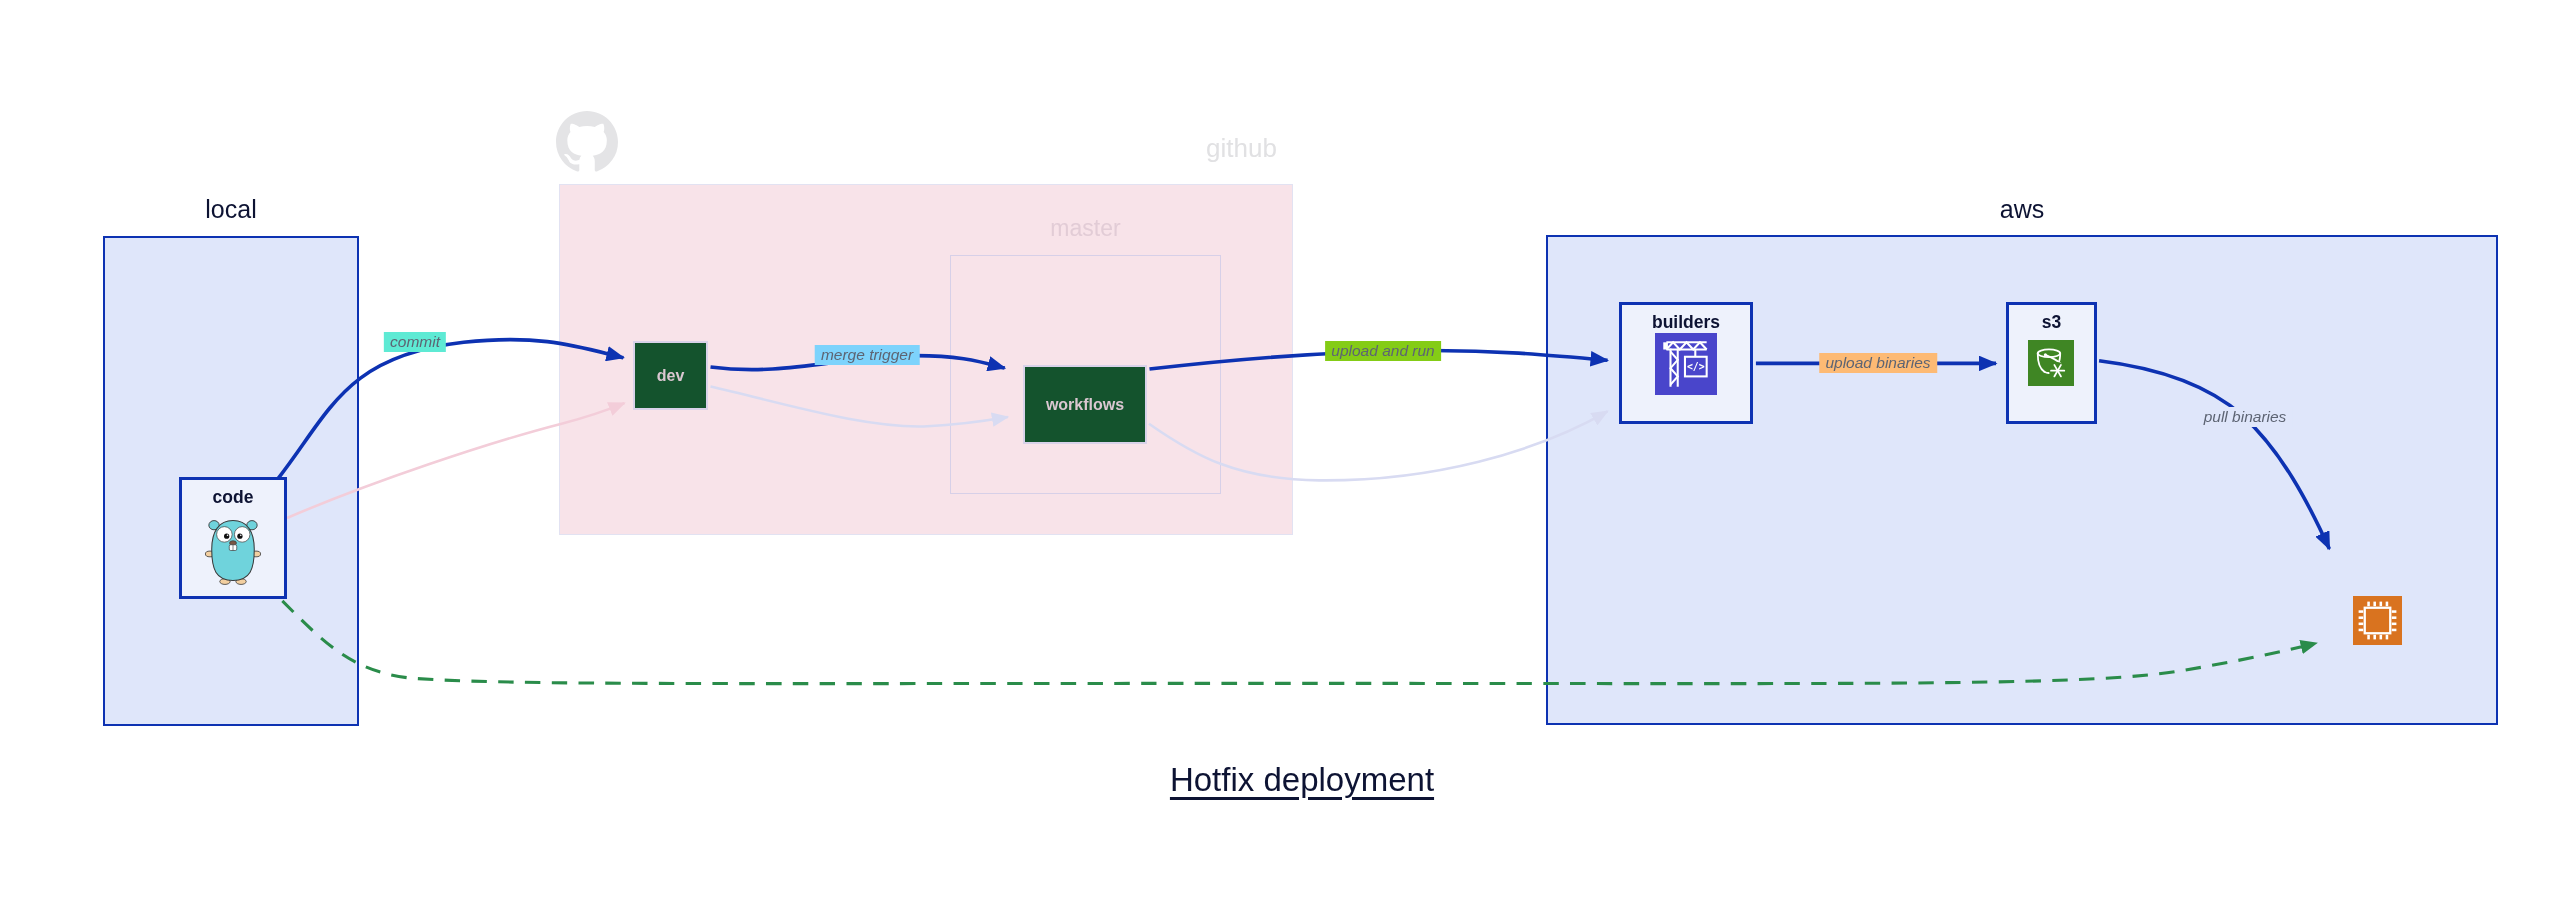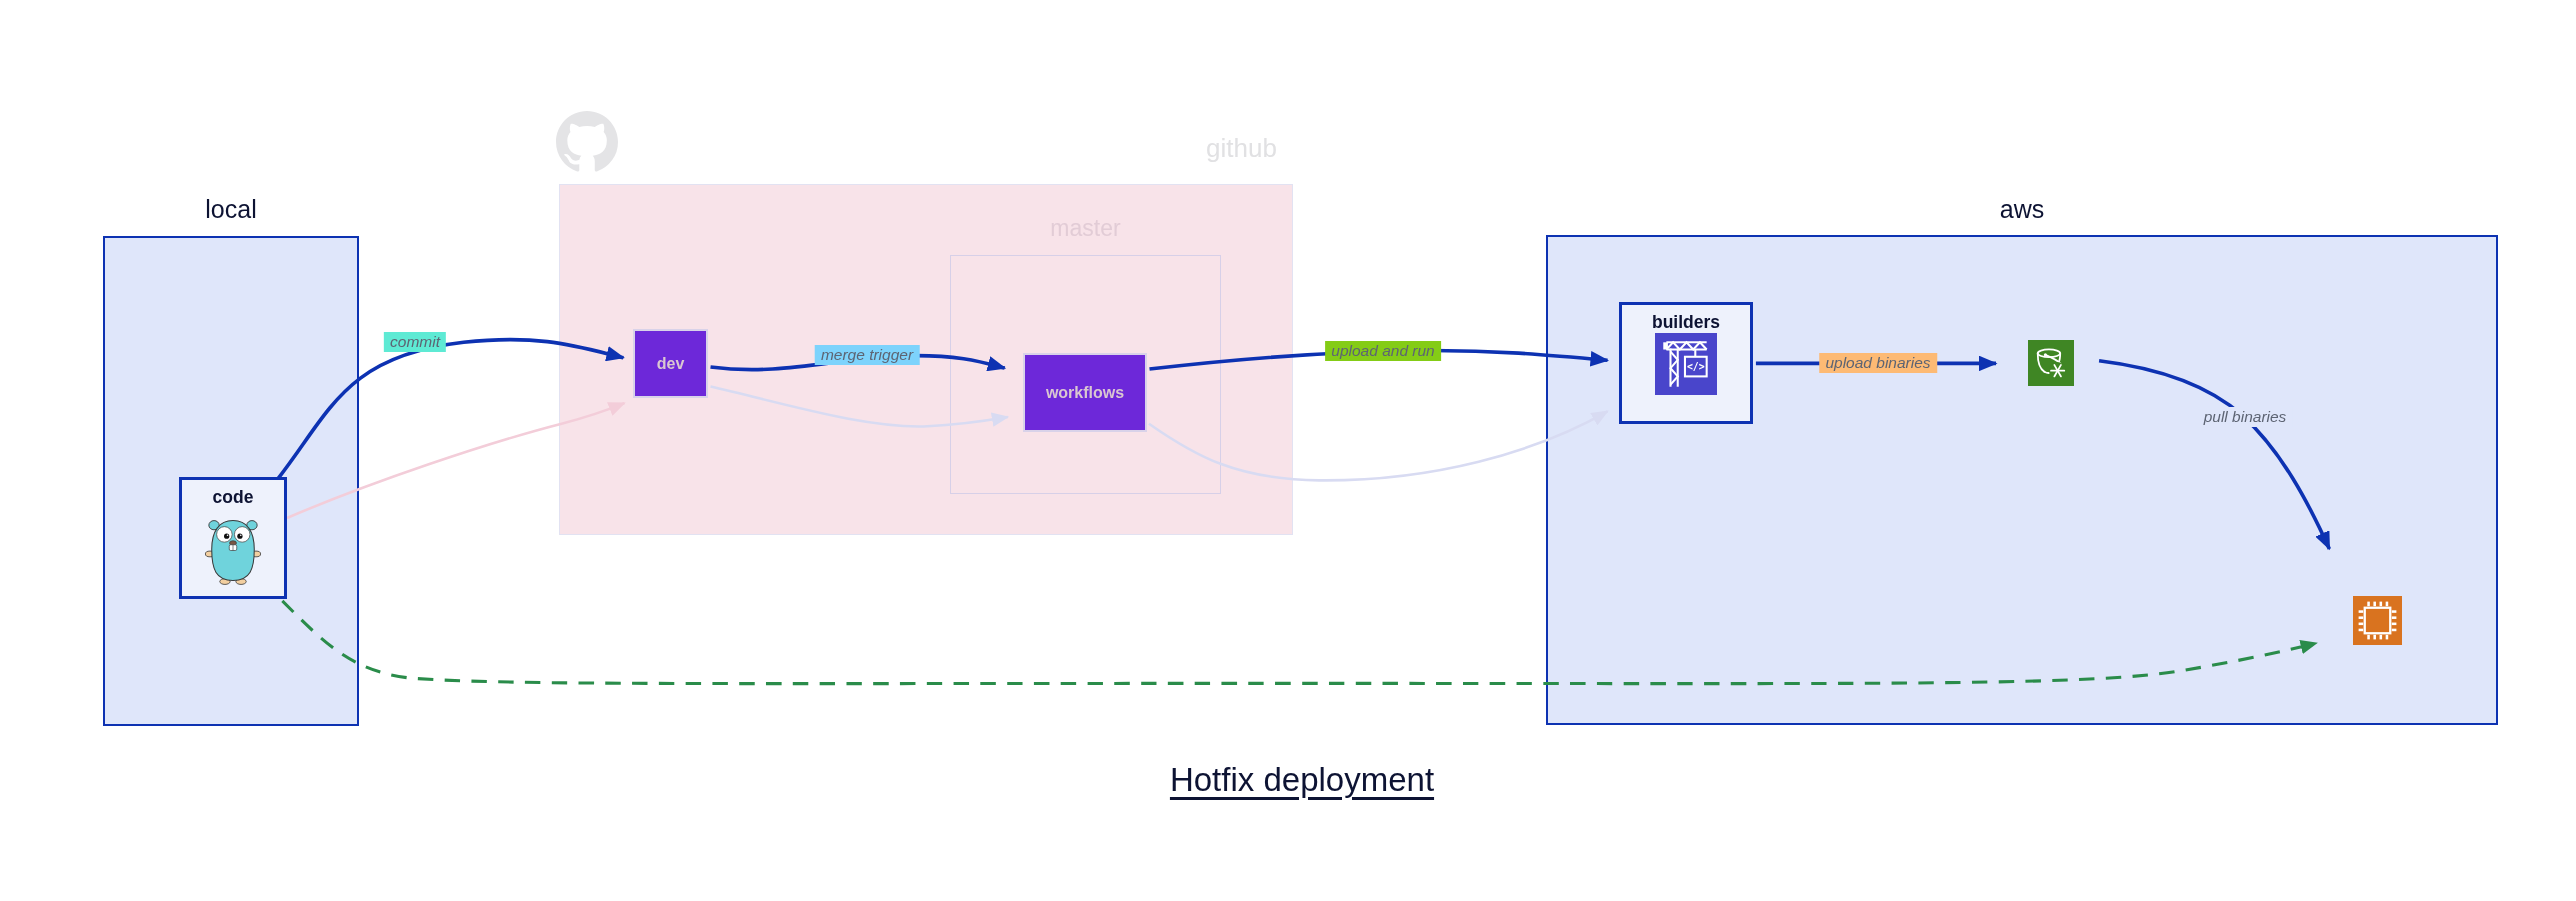--- a/index.html
+++ b/index.html
@@ -19,21 +19,21 @@
 
   .container-label{position:absolute;color:#0d1333;font-size:25px;z-index:4;text-align:center;}
   #lbl-local{left:103px;top:195px;width:256px;}
   #lbl-aws{left:1546px;top:195px;width:952px;}
   #lbl-github{left:1164px;top:133px;width:155px;font-size:26px;color:#e1e1e3;}
   #lbl-master{left:950px;top:215px;width:271px;font-size:23px;color:#e2ccd6;}
 
   
   .node{position:absolute;box-sizing:border-box;z-index:3;}
   .node.active{background:#eef2fc;border:3.1px solid #0d32b2;}
-  .node.faded{background:#6d28d9;border:2.1px solid #d9d2e9;}
+  .node.faded{background:#14532d;border:2.1px solid #d9d2e9;margin-top:12px;}
   #node-code{left:179px;top:477px;width:108px;height:122px;}
   #node-dev{left:633px;top:329px;width:75px;height:69px;display:flex;align-items:center;justify-content:center;}
   #node-workflows{left:1023px;top:353px;width:124px;height:79px;display:flex;align-items:center;justify-content:center;}
   #node-builders{left:1619px;top:302px;width:134px;height:122px;}
   #node-s3{left:2006px;top:302px;width:91px;height:122px;}
   #node-ec2{left:2329px;top:559px;width:99px;height:122px;}
 
   .node-label{display:block;text-align:center;margin-top:7.2px;
               font-weight:bold;font-size:17.5px;color:#0d1333;}
   .node-label-faded{font-weight:bold;font-size:16px;color:#dac7d1;text-align:center;}
@@ -121,20 +121,23 @@
   </div>
 
   <div class="node active" id="node-builders">
     <span class="node-label">builders</span>
   </div>
 
   <div class="node faded" id="node-workflows">
     <span class="node-label-faded">workflows</span>
   </div>
 
+  <div class="node active" id="node-s3">
+    <span class="node-label">s3</span>
+  </div>
 
 
   <svg class="node-icon" id="icon-gopher" width="58" height="69" viewBox="0 0 100 120">
     <ellipse cx="17" cy="16" rx="9" ry="8" fill="#6fd3dc" stroke="#3a3a3a" stroke-width="1.6"></ellipse>
     <ellipse cx="83" cy="16" rx="9" ry="8" fill="#6fd3dc" stroke="#3a3a3a" stroke-width="1.6"></ellipse>
     <ellipse cx="10" cy="66" rx="8" ry="5" fill="#f2cfa0" stroke="#3a3a3a" stroke-width="1.4"></ellipse>
     <ellipse cx="90" cy="66" rx="8" ry="5" fill="#f2cfa0" stroke="#3a3a3a" stroke-width="1.4"></ellipse>
     <ellipse cx="36" cy="114" rx="9" ry="5" fill="#f2cfa0" stroke="#3a3a3a" stroke-width="1.4"></ellipse>
     <ellipse cx="64" cy="114" rx="9" ry="5" fill="#f2cfa0" stroke="#3a3a3a" stroke-width="1.4"></ellipse>
     <path d="M 50,8 C 74,8 87,26 87,58 C 87,92 80,112 50,112 C 20,112 13,92 13,58 C 13,26 26,8 50,8 z" fill="#6fd3dc" stroke="#3a3a3a" stroke-width="1.8"></path>

